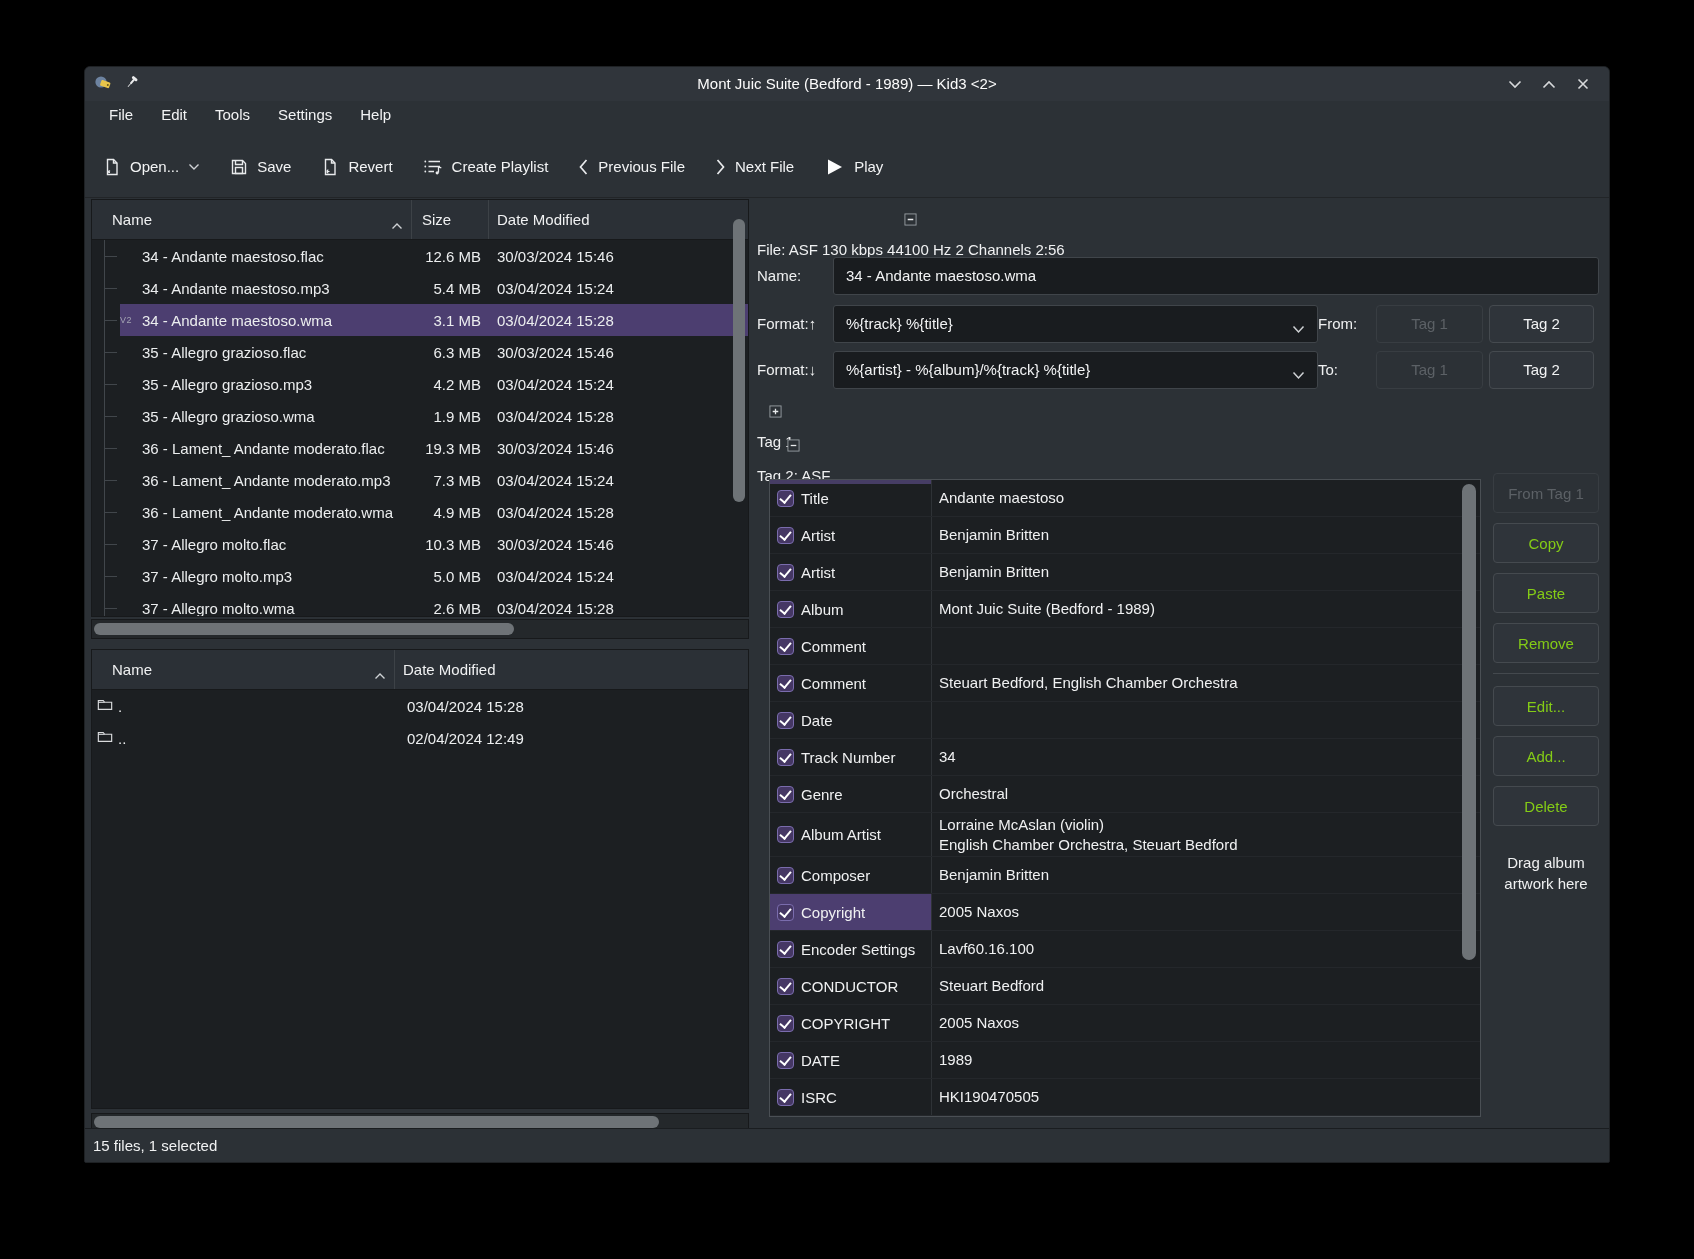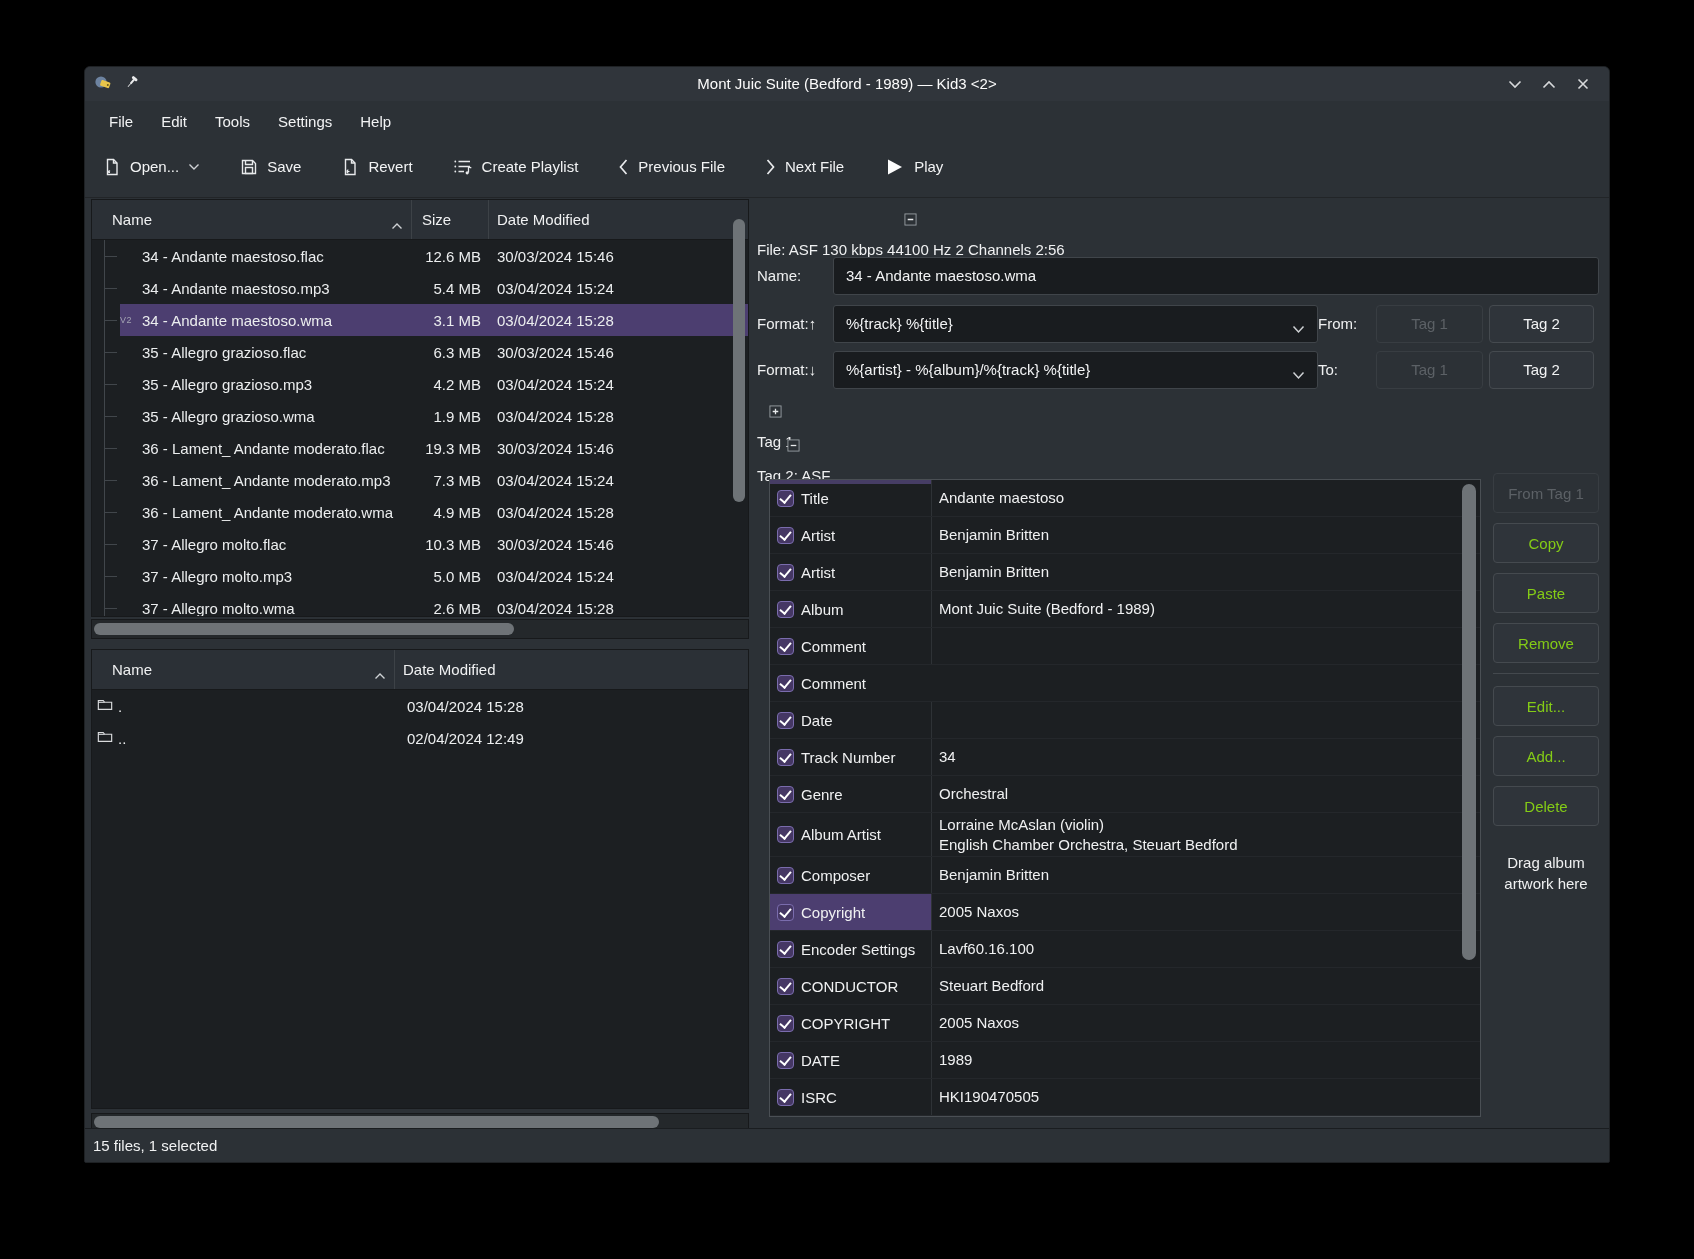--- a/index.html
+++ b/index.html
@@ -7,25 +7,25 @@
   .window{position:absolute;left:84px;top:66px;width:1526px;height:1097px;background:#2c3136;
     border-radius:6px 6px 2px 2px;overflow:hidden;border:1px solid #1e2124;box-sizing:border-box;}
   
   .titlebar{position:absolute;left:0;top:0;right:0;height:34px;background:#30353b;}
   .tb-left{position:absolute;left:9px;top:0;height:34px;display:flex;align-items:center;gap:12px;}
   .tb-title{position:absolute;left:0;right:0;top:0;height:34px;line-height:34px;text-align:center;
     color:#fcfcfc;font-size:15px;}
   .tb-controls{position:absolute;right:18px;top:0;height:34px;display:flex;align-items:center;gap:18px;}
   .tb-controls .wbtn{width:16px;height:16px;display:flex;align-items:center;justify-content:center;cursor:default;}
   
-  .menubar{position:absolute;left:0;top:34px;right:0;height:35px;display:flex;align-items:flex-end;padding-left:10px;}
+  .menubar{position:absolute;left:0;top:34px;right:0;height:35px;display:flex;align-items:flex-start;padding-left:10px;}
   .menu-item{padding:0 14px;height:28px;line-height:28px;color:#f2f3f4;}
   
   .toolbar{position:absolute;left:0;top:69px;right:0;height:62px;display:flex;align-items:center;
-    padding-left:18px;gap:40px;border-bottom:1px solid #222528;box-sizing:border-box;}
+    padding-left:18px;gap:30px;border-bottom:1px solid #222528;box-sizing:border-box;}
   .tool{display:flex;align-items:center;gap:9px;color:#f2f3f4;}
   .tool svg{display:block;}
   
   .panel{position:absolute;background:#1c1f22;border:1px solid #17191b;box-sizing:border-box;}
   .file-list{left:6px;top:132px;width:658px;height:418px;}
   .list-header{position:absolute;left:0;top:0;right:0;height:40px;background:#2b3036;
     border-bottom:1px solid #17191b;display:flex;box-sizing:border-box;}
   .hcell{display:flex;align-items:center;color:#f0f1f2;box-sizing:border-box;}
   .hc-name{width:319px;padding-left:20px;position:relative;}
   .hc-name .sort{position:absolute;right:8px;top:16px;}
@@ -464,20 +464,21 @@
               <span class="cb"></span>
               <span class="tlabel">Comment</span>
             </div>
             <div class="tvalue"></div>
           </div>
           <div class="trow">
             <div class="tleft">
               <span class="cb"></span>
               <span class="tlabel">Comment</span>
             </div>
+            <div class="tvalue">Steuart Bedford, English Chamber Orchestra</div>
           </div>
           <div class="trow">
             <div class="tleft">
               <span class="cb"></span>
               <span class="tlabel">Date</span>
             </div>
             <div class="tvalue"></div>
           </div>
           <div class="trow">
             <div class="tleft">

